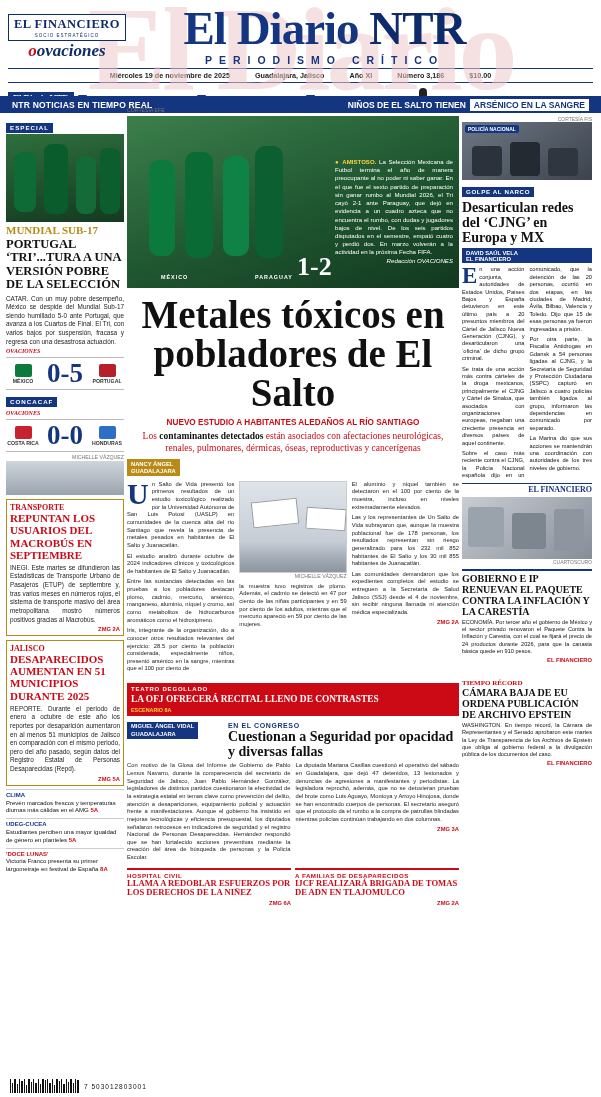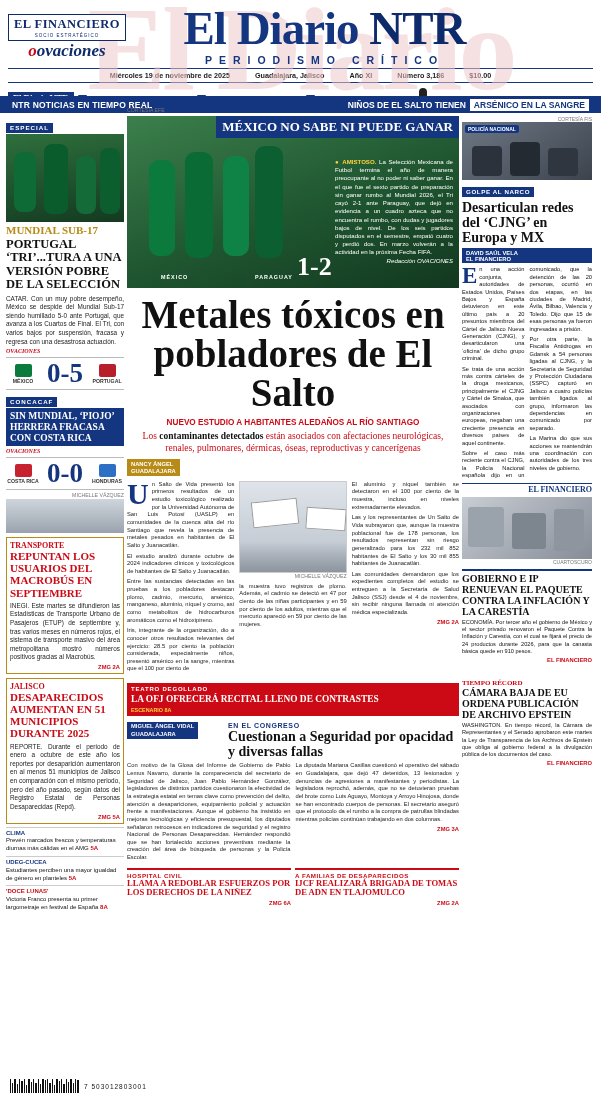--- a/index.html
+++ b/index.html
@@ -237,21 +237,20 @@
       <div class="l-head">MUNDIAL SUB-17</div>
       <div class="l-title">PORTUGAL ‘TRI’...TURA A UNA VERSIÓN POBRE DE LA SELECCIÓN</div>
       <div class="l-body">CATAR. Con un muy pobre desempeño, México se despide del Mundial Sub-17 siendo humillado 5-0 ante Portugal, que avanza a los Cuartos de Final. El Tri, con varios bajos por suspensión, fracasa y regresa con una desastrosa actuación.</div>
       <div class="credit">OVACIONES</div>
       <div class="score-row">
         <div class="score-team"><div class="flagdot" style="background:#0a7a3d;"></div><span>MÉXICO</span></div>
         <div class="score-num">0-5</div>
         <div class="score-team"><div class="flagdot" style="background:#b7202a;"></div><span>PORTUGAL</span></div>
       </div>
       <div class="kicker" style="margin-top:3px;">CONCACAF</div>
-      <div class="l-sub">SIN MUNDIAL, ‘PIOJO’ HERRERA FRACASA CON COSTA RICA</div>
       <div class="credit">OVACIONES</div>
       <div class="score-row">
         <div class="score-team"><div class="flagdot" style="background:#c62230;"></div><span>COSTA RICA</span></div>
         <div class="score-num">0-0</div>
         <div class="score-team"><div class="flagdot" style="background:#2d6fc4;"></div><span>HONDURAS</span></div>
       </div>
       <div class="r-sign" style="margin-top:2px;">MICHELLE VÁZQUEZ</div>
       <div style="height:34px;background:linear-gradient(#cfd5dc,#9aa3ad);margin-top:1px;"></div>
       <div class="box-gold">
         <div class="t-head">TRANSPORTE</div>
@@ -286,21 +285,20 @@
     <div class="col-c">
       <div style="position:relative;">
         <div class="courtesy">CORTESÍA EFE</div>
       </div>
       <div class="hero">
         <div class="hero-grad"></div>
         <div style="position:absolute;left:22px;top:44px;width:26px;height:96px;background:#0c7a3d;border-radius:10px;"></div>
         <div style="position:absolute;left:58px;top:36px;width:28px;height:106px;background:#0a6b35;border-radius:10px;"></div>
         <div style="position:absolute;left:96px;top:40px;width:26px;height:100px;background:#0f8245;border-radius:10px;"></div>
         <div style="position:absolute;left:128px;top:30px;width:28px;height:112px;background:#0b5f30;border-radius:10px;"></div>
-        <div class="hero-badge">MÉXICO NO SABE NI PUEDE GANAR</div>
         <div class="hero-note">
           <span style="color:#ffd23f">●</span> <span class="amar">AMISTOSO.</span>
           <span>La Selección Mexicana de Futbol termina el año de manera preocupante al no poder ni saber ganar. En el que fue el sexto partido de preparación sin ganar rumbo al Mundial 2026, el Tri cayó 2-1 ante Paraguay, que dejó en evidencia a un cuadro azteca que no encuentra el rumbo, con dudas y jugadores bajos de nivel. De los seis partidos disputados en el semestre, empató cuatro y perdió dos. En marzo volverán a la actividad en la próxima Fecha FIFA.</span>
           <div style="text-align:right;font-style:italic;">Redacción OVACIONES</div>
         </div>
         <div class="hero-teams">MÉXICO</div>
         <div class="hero-teams2">PARAGUAY</div>
         <div class="hero-score">1-2</div>
       </div>
 

